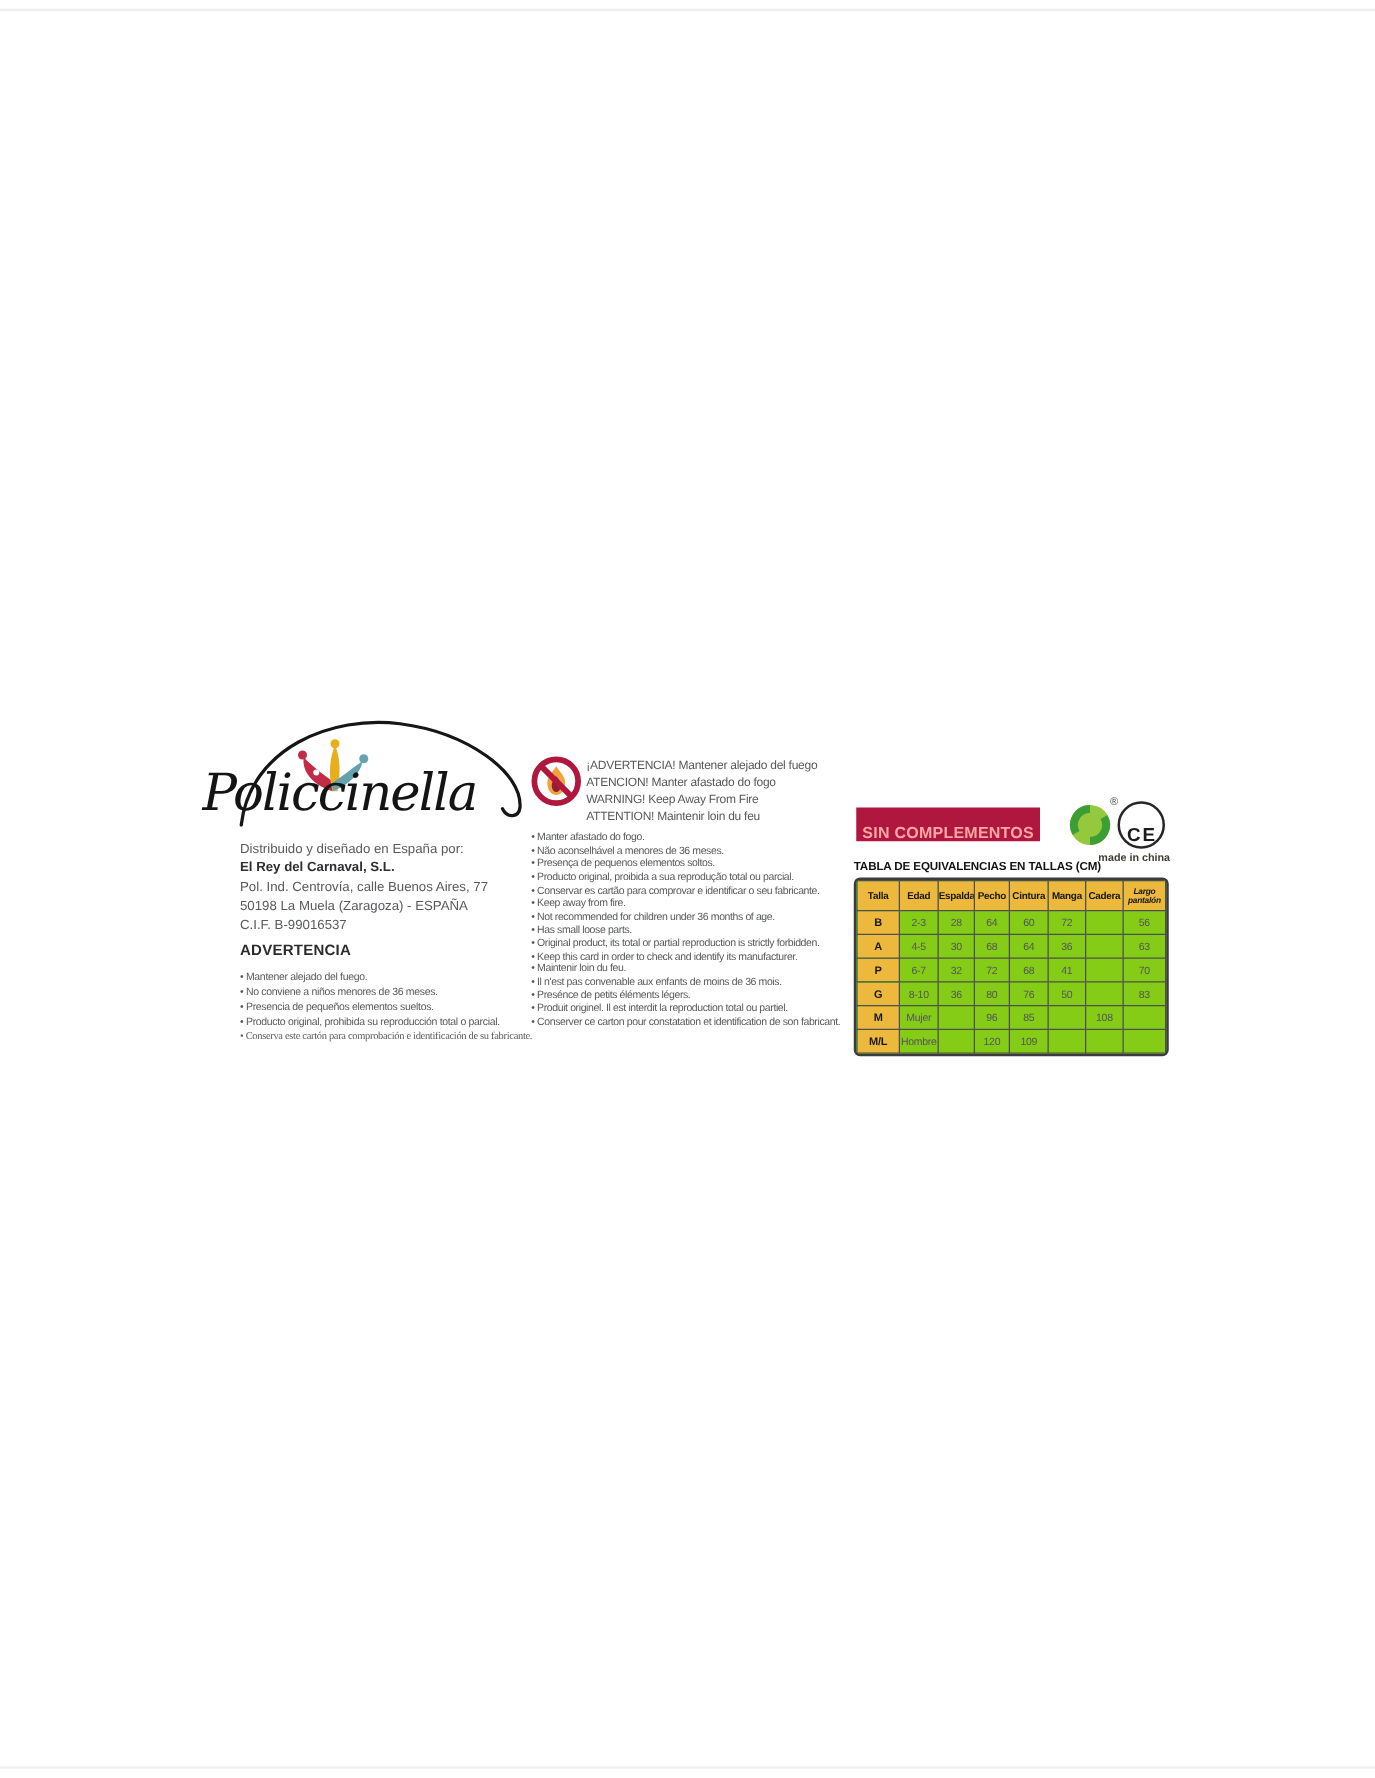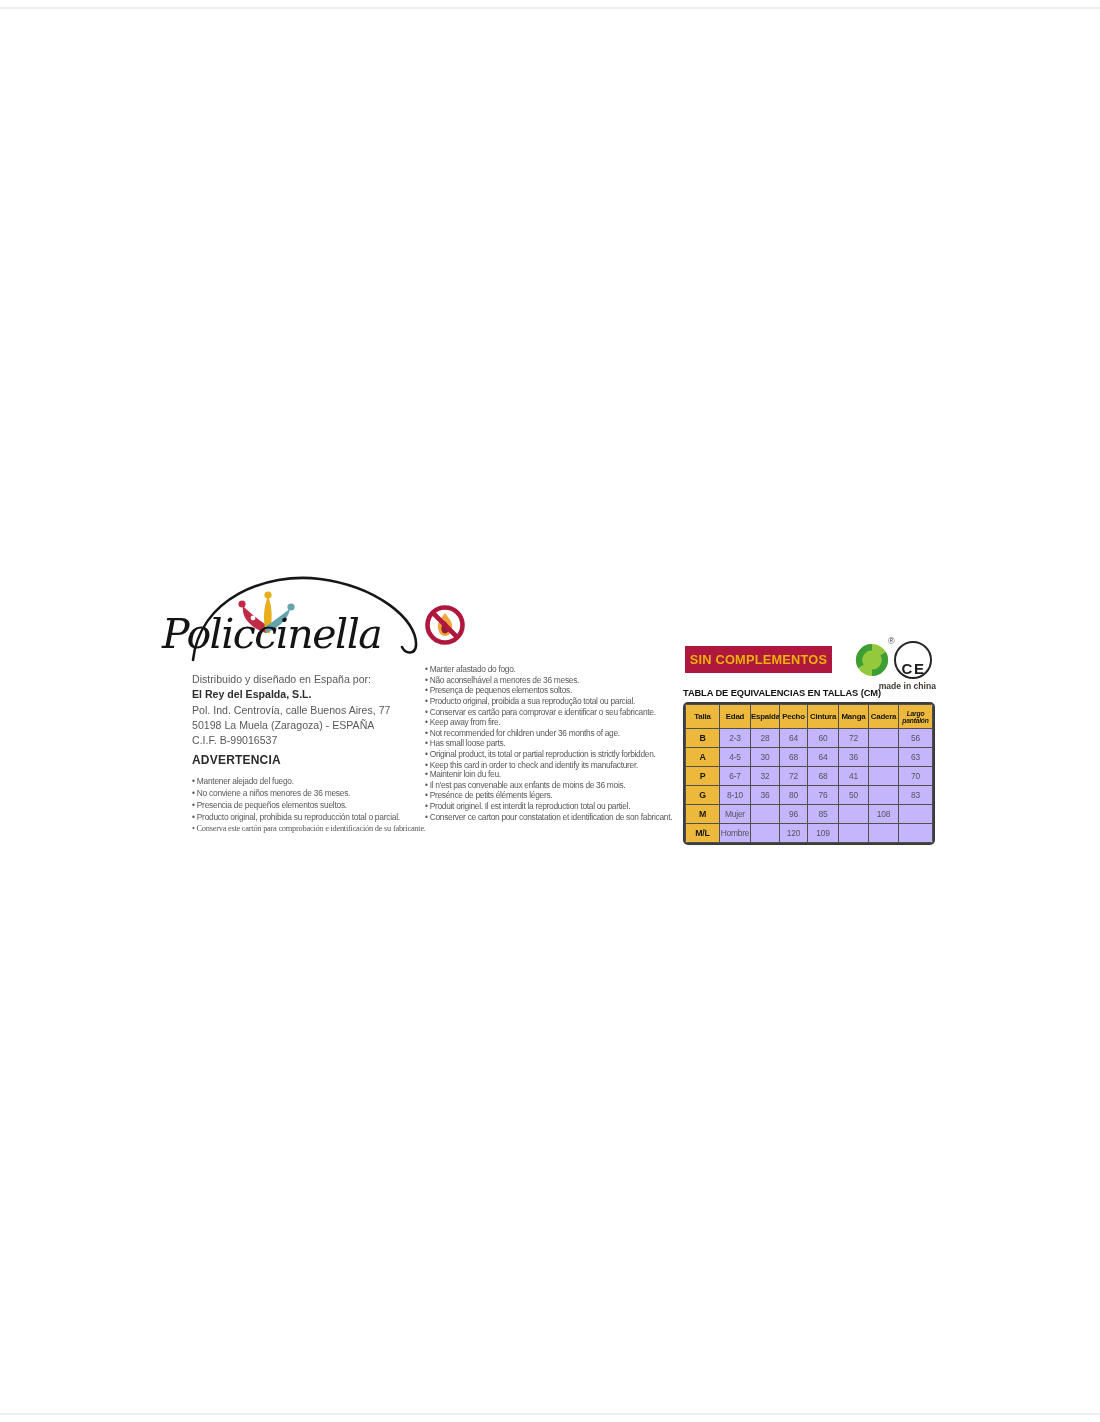--- a/index.html
+++ b/index.html
@@ -17,30 +17,30 @@
   .bullets{font-size:8.4px;letter-spacing:-0.25px;line-height:12.1px;color:#58595B;}
   .bullets .bi{white-space:nowrap;}
   .bullets .bi.wrap{white-space:normal;font-family:Liberation Serif, serif;}
   .bi::before{content:"• ";}
 
   
   .alert-lines{font-size:9.6px;line-height:13.5px;color:#57585a;white-space:nowrap;letter-spacing:-0.2px;}
   .mgroup{font-size:8.4px;letter-spacing:-0.3px;line-height:10.7px;color:#58595B;}
 
   
-  .banner{display:flex;align-items:center;justify-content:center;
-          color:#eab308;font-weight:bold;font-size:12.8px;letter-spacing:0.2px;white-space:nowrap;}
+  .banner{display:flex;align-items:flex-end;justify-content:center;
+          color:#fca5a5;font-weight:bold;font-size:12.8px;letter-spacing:0.2px;white-space:nowrap;}
   .reg{font-size:9px;color:#4a4a4a;}
   .ce-circle{width:38px;height:38px;border:2px solid #262626;border-radius:50%;
              display:flex;align-items:flex-end;justify-content:center;background:#fff;box-sizing:border-box;}
   .ce-circle span{font-weight:bold;font-size:15px;letter-spacing:1.5px;color:#1c1c1c;padding-left:1px;}
   .madein{font-size:8.6px;font-weight:bold;color:#3e3b30;text-align:right;white-space:nowrap;}
   .tbl-title{font-size:9.3px;font-weight:bold;color:#121212;letter-spacing:-0.1px;white-space:nowrap;}
 
-  .tbl-wrap{border:2px solid #3c3c3c;border-radius:5px;overflow:hidden;background:#c4b5fd;}
+  .tbl-wrap{border:2px solid #3c3c3c;border-radius:5px;overflow:hidden;background:#84cc16;}
   table.sizes{border-collapse:collapse;table-layout:fixed;width:247px;}
   table.sizes th,table.sizes td{border:1px solid #4f4f4f;text-align:center;vertical-align:middle;
           padding:0;overflow:hidden;}
   table.sizes th{background:#EDB93D;color:#161616;font-size:7.9px;font-weight:bold;height:23px;letter-spacing:-0.2px;}
   table.sizes th.small{font-size:6.7px;line-height:7px;font-style:italic;}
   table.sizes td{height:18px;font-size:8.4px;color:#54555a;letter-spacing:-0.2px;}
   table.sizes td.talla{background:#EDB93D;color:#191919;font-weight:bold;font-size:8.8px;}
 </style>
 </head>
 <body>
@@ -61,21 +61,21 @@
     <circle cx="35" cy="4" r="3.6" fill="#E9AE1C"></circle>
     <path d="M33 42 C43 38 55 30 57 18 C48 24 40 31 33 35 Z" fill="#64A3AC"></path>
     <circle cx="58" cy="16" r="3.6" fill="#64A3AC"></circle>
     <circle cx="20" cy="27" r="2.4" fill="#ffffff"></circle>
   </svg>
 
   <div class="abs brand-text" style="left:162px;top:610px;">Policcinella</div>
 
   <div class="abs company" style="left:192px;top:672px;width:235px;">
     <div>Distribuido y diseñado en España por:</div>
-    <div class="co-name">El Rey del Espalda, S.L.</div>
+    <div class="co-name">El Rey del Carnaval, S.L.</div>
     <div>Pol. Ind. Centrovía, calle Buenos Aires, 77</div>
     <div>50198 La Muela (Zaragoza) - ESPAÑA</div>
     <div>C.I.F. B-99016537</div>
   </div>
 
   <div class="abs" style="left:192px;top:753px;width:238px;">
     <div class="warn-title">ADVERTENCIA</div>
     <div class="bullets" style="margin-top:8px;">
       <div class="bi">Mantener alejado del fuego.</div>
       <div class="bi">No conviene a niños menores de 36 meses.</div>
@@ -85,20 +85,26 @@
     </div>
   </div>
 
   <svg class="abs" style="left:424px;top:604px;" width="42" height="42" viewBox="0 0 42 42">
     <circle cx="21" cy="21" r="17.5" fill="#ffffff" stroke="#B0173E" stroke-width="4.6"></circle>
     <path d="M21 9 C25 15 29 18 28 24 C27.4 29 24.6 32 21 32 C17.4 32 14.6 29 14 24 C13.2 18 17 15 21 9 Z" fill="#F2A33C"></path>
     <path d="M21 17 C23.4 20 25.2 22 24.7 25.2 C24.3 28 22.8 29.6 21 29.6 C19.2 29.6 17.7 28 17.4 25.2 C17 22.4 18.8 20 21 17 Z" fill="#8E2036"></path>
     <line x1="9.5" y1="9.5" x2="32.5" y2="32.5" stroke="#B0173E" stroke-width="4.6"></line>
   </svg>
 
+  <div class="abs alert-lines" style="left:469px;top:606px;">
+    <div>¡ADVERTENCIA! Mantener alejado del fuego</div>
+    <div>ATENCION! Manter afastado do fogo</div>
+    <div>WARNING! Keep Away From Fire</div>
+    <div>ATTENTION! Maintenir loin du feu</div>
+  </div>
 
   <div class="abs mgroup" style="left:425px;top:664px;width:260px;">
     <div class="bi">Manter afastado do fogo.</div>
     <div class="bi">Não aconselhável a menores de 36 meses.</div>
     <div class="bi">Presença de pequenos elementos soltos.</div>
     <div class="bi">Producto original, proibida a sua reprodução total ou parcial.</div>
     <div class="bi">Conservar es cartão para comprovar e identificar o seu fabricante.</div>
   </div>
 
   <div class="abs mgroup" style="left:425px;top:717px;width:260px;">

